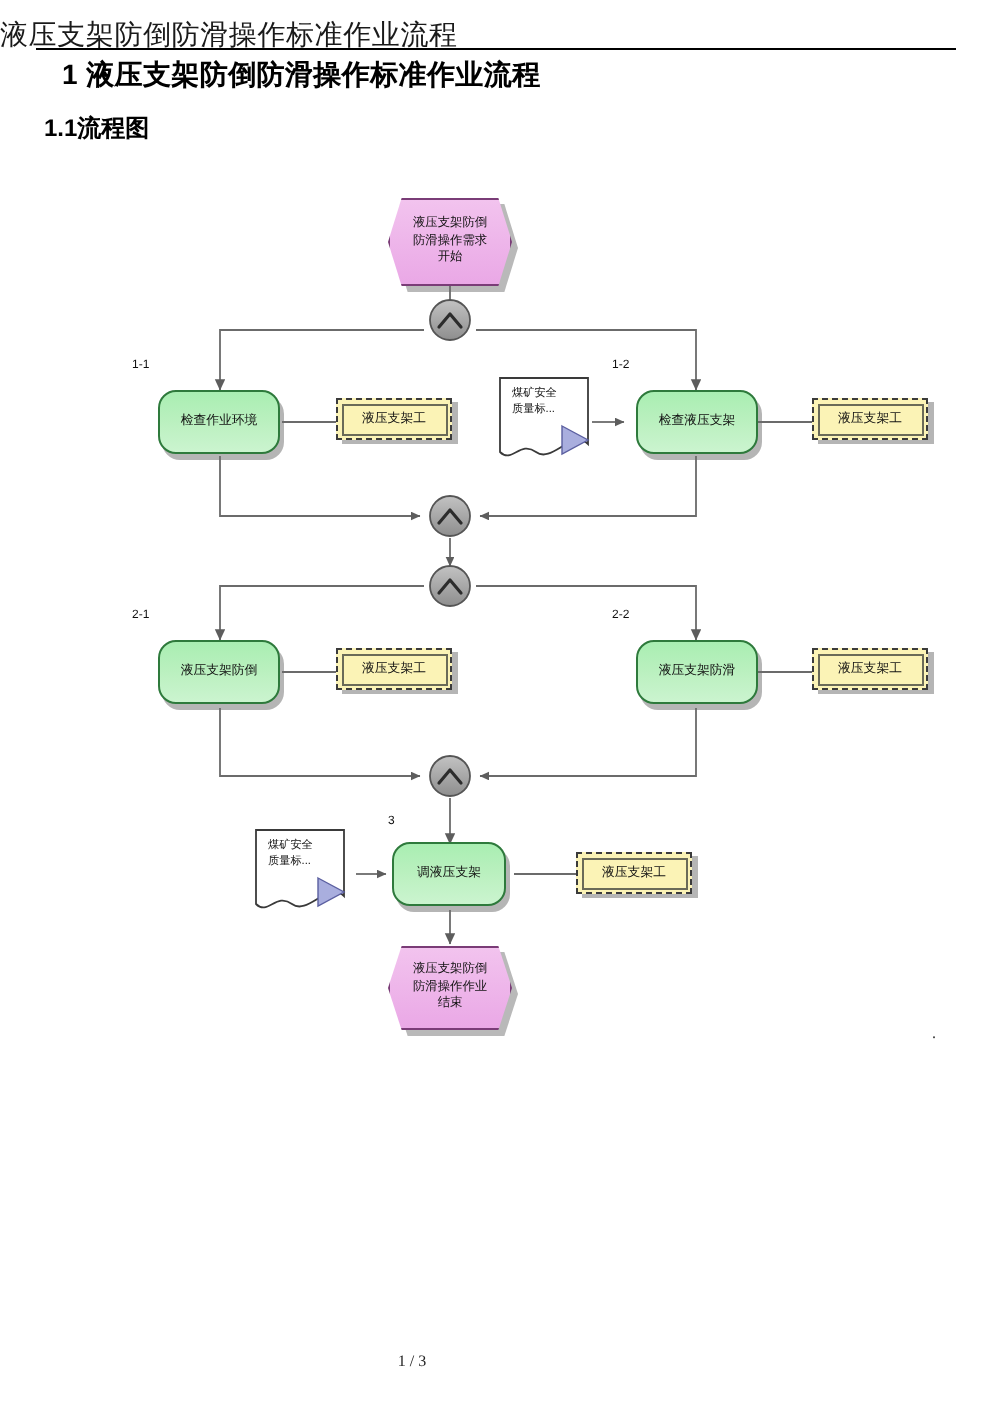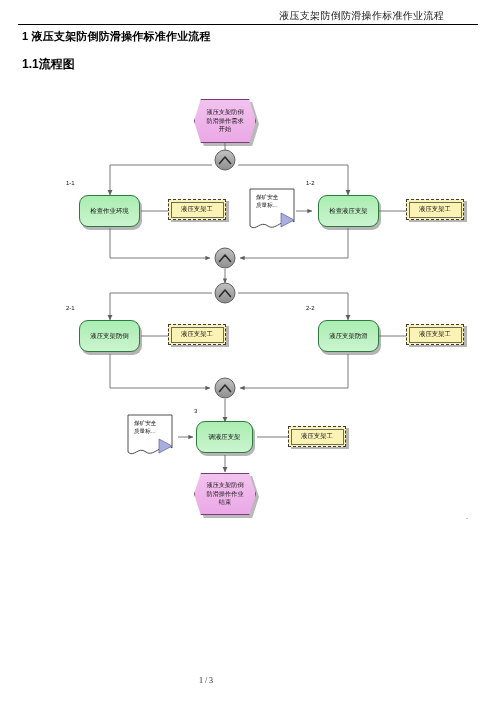--- a/index.html
+++ b/index.html
@@ -9,34 +9,34 @@
     font-family:"Liberation Serif","DejaVu Serif",serif;
     color:#000;
     position:relative;
     overflow:hidden;
   }
   .page{position:relative;width:496px;height:702px;}
 
   
   .hdr{
     position:absolute;left:0;top:9px;width:444px;
-    text-align:right;
-    font-size:10px;
+    text-align:left;
+    font-size:14px;
     letter-spacing:.3px;
     color:#1a1a1a;
   }
   .hdr-rule{
     position:absolute;left:18px;top:24px;width:460px;height:0;
     border-top:1.3px solid #000;
   }
 
   
   .h1{
-    position:absolute;left:22px;top:29px;
-    font-size:11px;font-weight:bold;
+    position:absolute;left:31px;top:29px;
+    font-size:14px;font-weight:bold;
     font-family:"Liberation Sans","DejaVu Sans",sans-serif;
     letter-spacing:.2px;
     white-space:nowrap;
   }
   .h2{
     position:absolute;left:22px;top:56px;
     font-size:12px;font-weight:bold;
     font-family:"Liberation Sans","DejaVu Sans",sans-serif;
     white-space:nowrap;
   }

